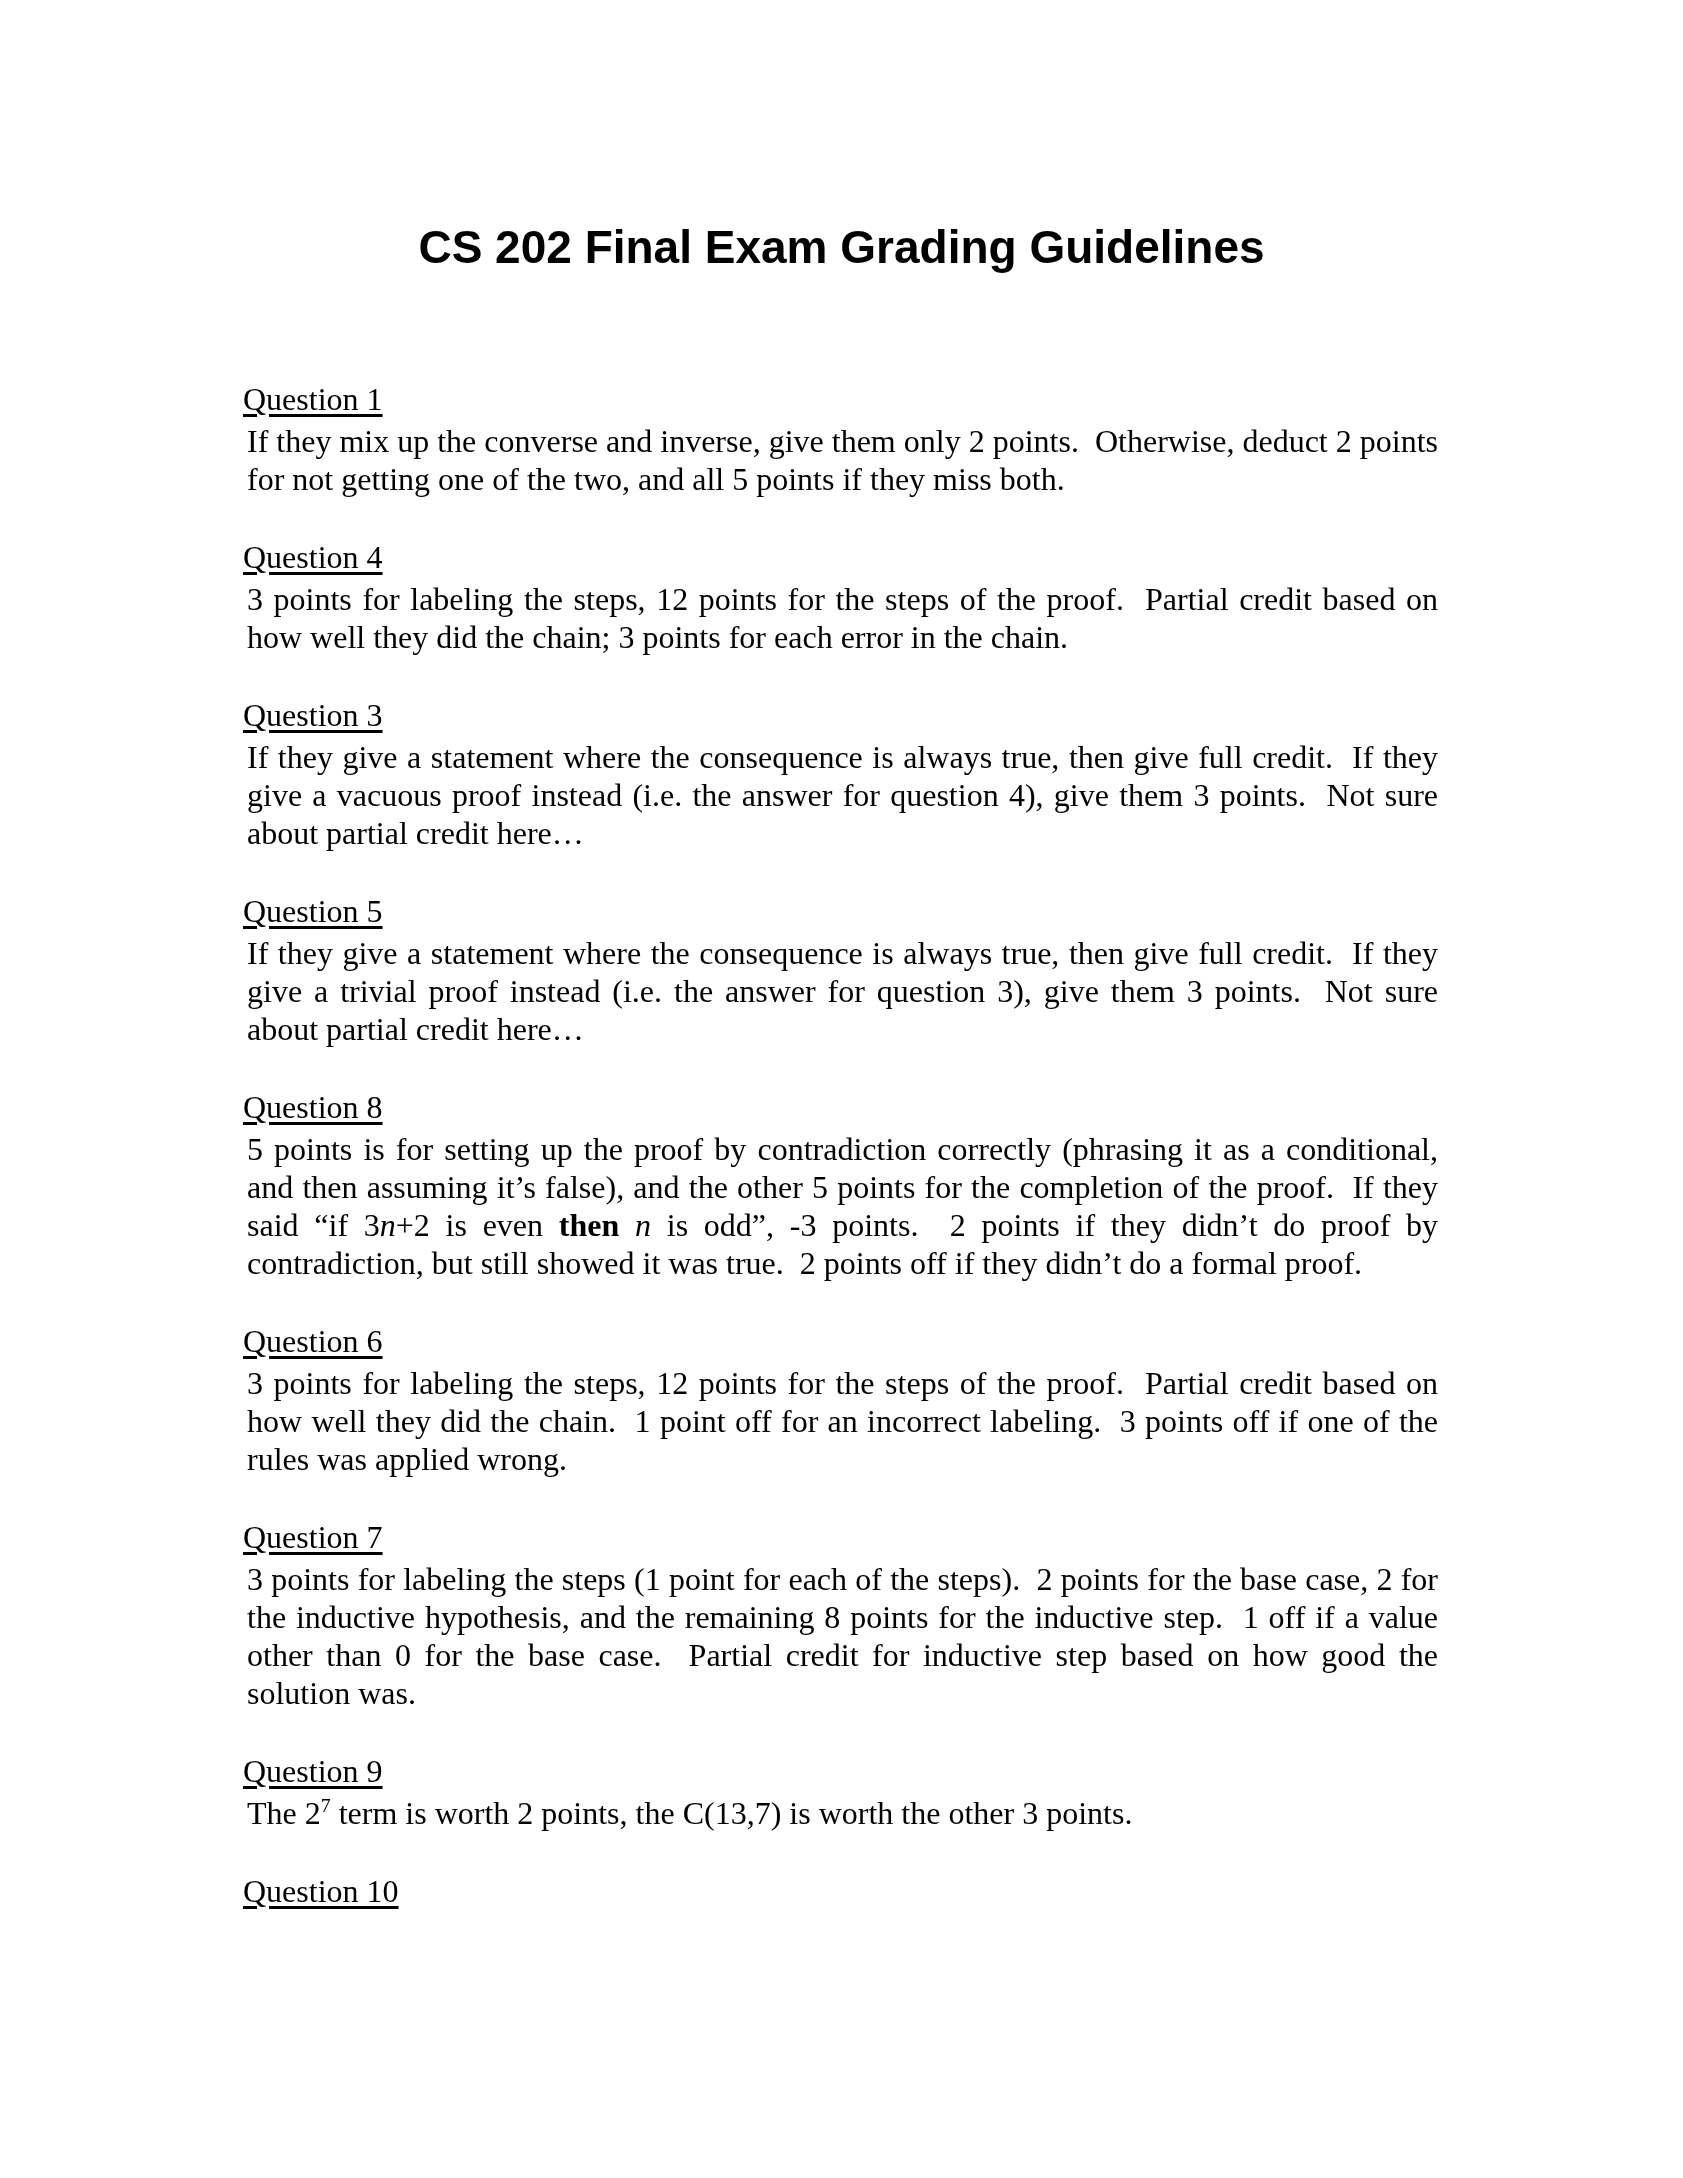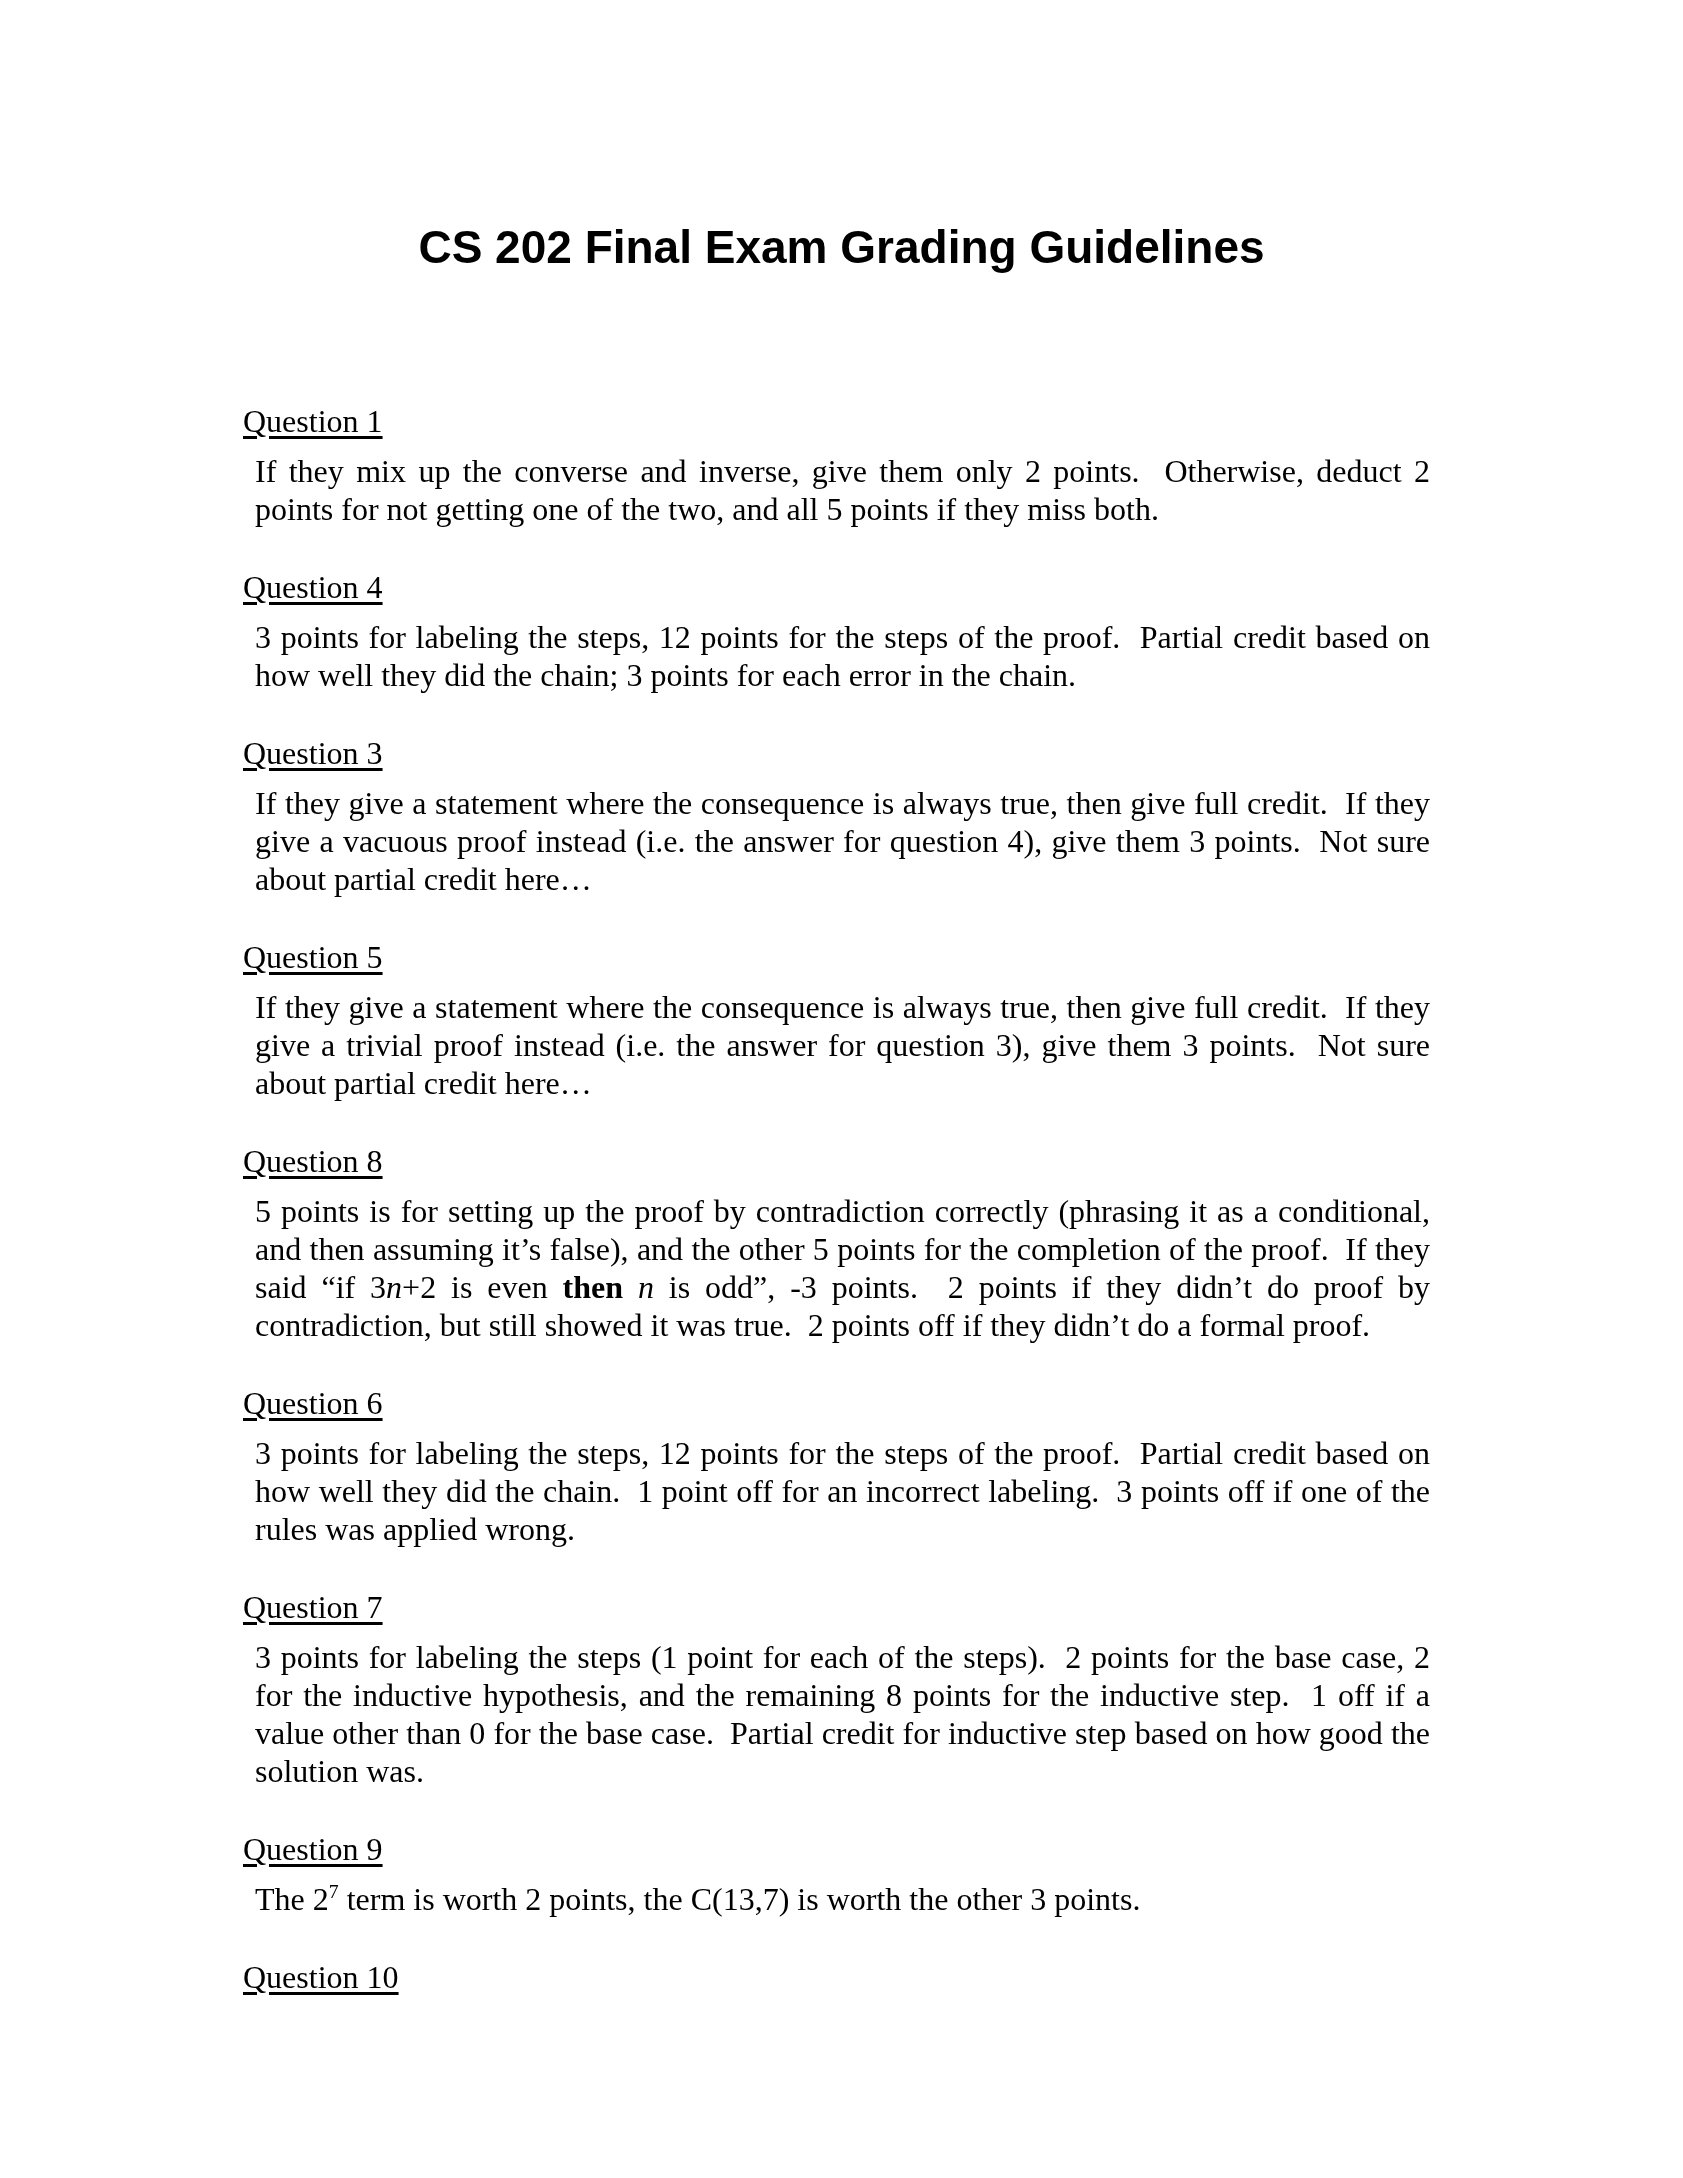--- a/index.html
+++ b/index.html
@@ -29,40 +29,40 @@
     text-align: center;
     font-family: "Liberation Sans", "DejaVu Sans", sans-serif;
     font-weight: bold;
     font-size: 46px;
     line-height: 1.2;
     color: var(--text-color);
   }
   .content {
     position: absolute;
     left: 243px;
-    top: 402px;
+    top: 380px;
     width: 1199px;
     font-family: "Liberation Serif", "DejaVu Serif", serif;
     font-size: 32px;
     line-height: 38px;
     color: var(--text-color);
   }
   .question { margin: 0 0 40px 0; }
   .q-heading {
     margin: 0;
     font-size: 32px;
     font-weight: normal;
     line-height: 38px;
     text-decoration: underline;
     text-decoration-thickness: 3px;
     text-underline-offset: 4px;
     display: inline-block;
   }
   .q-body {
-    margin: 12px;
+    margin: 4px;
     text-align: justify;
     white-space: pre-wrap;
   }
   .q-body i { font-style: italic; }
   .q-body b { font-weight: bold; }
   .q-body sup {
     line-height: 0;
     font-size: 0.62em;
     vertical-align: super;
   }

